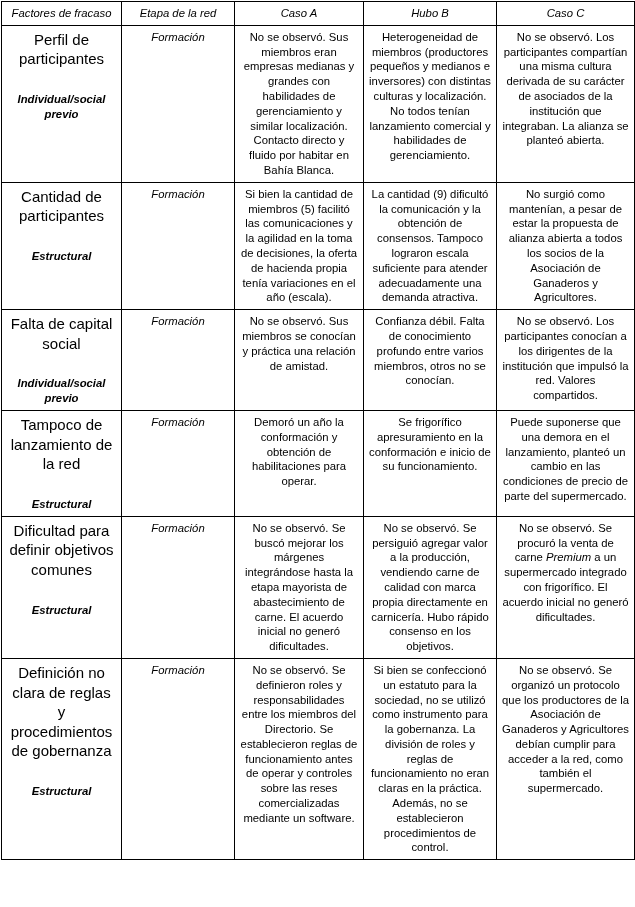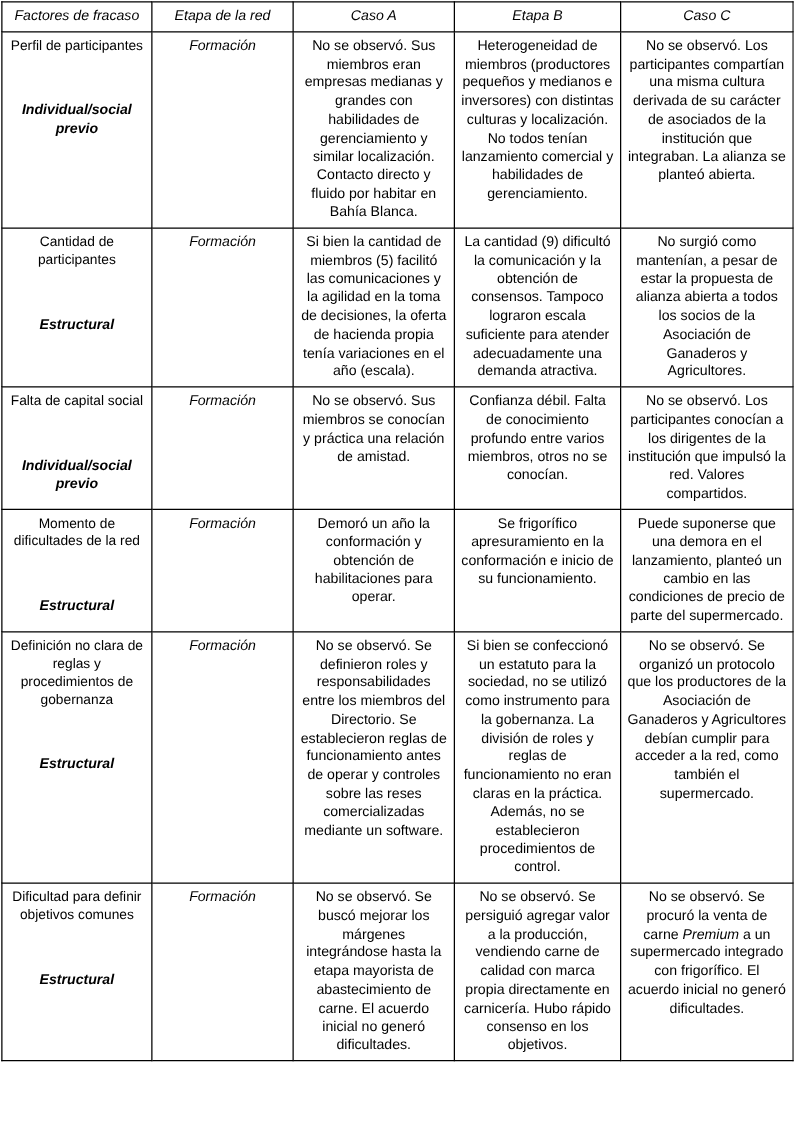--- a/index.html
+++ b/index.html
@@ -44,28 +44,28 @@
   thead td {
     font-weight: bold;
     font-style: italic;
     vertical-align: middle;
     padding-top: 5px;
     padding-bottom: 5px;
     font-size: 11.6px;
   }
   .factor-name {
     display: block;
-    font-size: 11px;
+    font-size: 15px;
     line-height: 1.31;
   }
   .factor-type {
     display: block;
     font-weight: bold;
     font-style: italic;
-    margin-top: 37px;
+    margin-top: 23px;
     font-size: 11.3px;
     line-height: 1.31;
   }
   .stage-cell {
     font-size: 11.3px;
     font-style: italic;
   }
   .lead {
     font-weight: normal;
   }
@@ -84,21 +84,21 @@
         <col class="c1">
         <col class="c2">
         <col class="c3">
         <col class="c4">
     </colgroup>
     <thead>
       <tr>
         <td>Factores de fracaso</td>
         <td>Etapa de la red</td>
         <td>Caso A</td>
-        <td>Etapa B</td>
+        <td>Hubo B</td>
         <td>Caso C</td>
       </tr>
     </thead>
     <tbody>
 
       <tr>
         <td>
           <span class="factor-name">Perfil de participantes</span>
           <span class="factor-type">Individual/social previo</span>
         </td>
@@ -125,46 +125,46 @@
           <span class="factor-type">Individual/social previo</span>
         </td>
         <td class="stage-cell">Formación</td>
         <td class="case-cell"><span class="lead">No se observó.</span><span> Sus miembros se conocían y práctica una relación de amistad.</span></td>
         <td class="case-cell"><span class="lead"></span><span>Confianza débil. Falta de conocimiento profundo entre varios miembros, otros no se conocían.</span></td>
         <td class="case-cell"><span class="lead">No se observó.</span><span> Los participantes conocían a los dirigentes de la institución que impulsó la red. Valores compartidos.</span></td>
       </tr>
 
       <tr>
         <td>
-          <span class="factor-name">Momento de dificultades de la red</span>
+          <span class="factor-name">Tampoco de lanzamiento de la red</span>
           <span class="factor-type">Estructural</span>
         </td>
         <td class="stage-cell">Formación</td>
         <td class="case-cell"><span class="lead"></span><span>Demoró un año la conformación y obtención de habilitaciones para operar.</span></td>
         <td class="case-cell"><span class="lead"></span><span>Se frigorífico apresuramiento en la conformación e inicio de su funcionamiento.</span></td>
         <td class="case-cell"><span class="lead"></span><span>Puede suponerse que una demora en el lanzamiento, planteó un cambio en las condiciones de precio de parte del supermercado.</span></td>
+      </tr>
+
+      <tr>
+        <td>
+          <span class="factor-name">Dificultad para definir objetivos comunes</span>
+          <span class="factor-type">Estructural</span>
+        </td>
+        <td class="stage-cell">Formación</td>
+        <td class="case-cell"><span class="lead">No se observó.</span><span> Se buscó mejorar los márgenes integrándose hasta la etapa mayorista de abastecimiento de carne. El acuerdo inicial no generó dificultades.</span></td>
+        <td class="case-cell"><span class="lead">No se observó.</span><span> Se persiguió agregar valor a la producción, vendiendo carne de calidad con marca propia directamente en carnicería. Hubo rápido consenso en los objetivos.</span></td>
+        <td class="case-cell"><span class="lead">No se observó.</span><span> Se procuró la venta de carne </span><span class="em">Premium</span><span> a un supermercado integrado con frigorífico. El acuerdo inicial no generó dificultades.</span></td>
       </tr>
 
       <tr>
         <td>
           <span class="factor-name">Definición no clara de reglas y procedimientos de gobernanza</span>
           <span class="factor-type">Estructural</span>
         </td>
         <td class="stage-cell">Formación</td>
         <td class="case-cell"><span class="lead">No se observó.</span><span> Se definieron roles y responsabilidades entre los miembros del Directorio. Se establecieron reglas de funcionamiento antes de operar y controles sobre las reses comercializadas mediante un software.</span></td>
         <td class="case-cell"><span class="lead"></span><span>Si bien se confeccionó un estatuto para la sociedad, no se utilizó como instrumento para la gobernanza. La división de roles y reglas de funcionamiento no eran claras en la práctica. Además, no se establecieron procedimientos de control.</span></td>
         <td class="case-cell"><span class="lead">No se observó.</span><span> Se organizó un protocolo que los productores de la Asociación de Ganaderos y Agricultores debían cumplir para acceder a la red, como también el supermercado.</span></td>
       </tr>
 
-      <tr>
-        <td>
-          <span class="factor-name">Dificultad para definir objetivos comunes</span>
-          <span class="factor-type">Estructural</span>
-        </td>
-        <td class="stage-cell">Formación</td>
-        <td class="case-cell"><span class="lead">No se observó.</span><span> Se buscó mejorar los márgenes integrándose hasta la etapa mayorista de abastecimiento de carne. El acuerdo inicial no generó dificultades.</span></td>
-        <td class="case-cell"><span class="lead">No se observó.</span><span> Se persiguió agregar valor a la producción, vendiendo carne de calidad con marca propia directamente en carnicería. Hubo rápido consenso en los objetivos.</span></td>
-        <td class="case-cell"><span class="lead">No se observó.</span><span> Se procuró la venta de carne </span><span class="em">Premium</span><span> a un supermercado integrado con frigorífico. El acuerdo inicial no generó dificultades.</span></td>
-      </tr>
-
     </tbody>
   </table>
 </div>
 
 </body></html>

